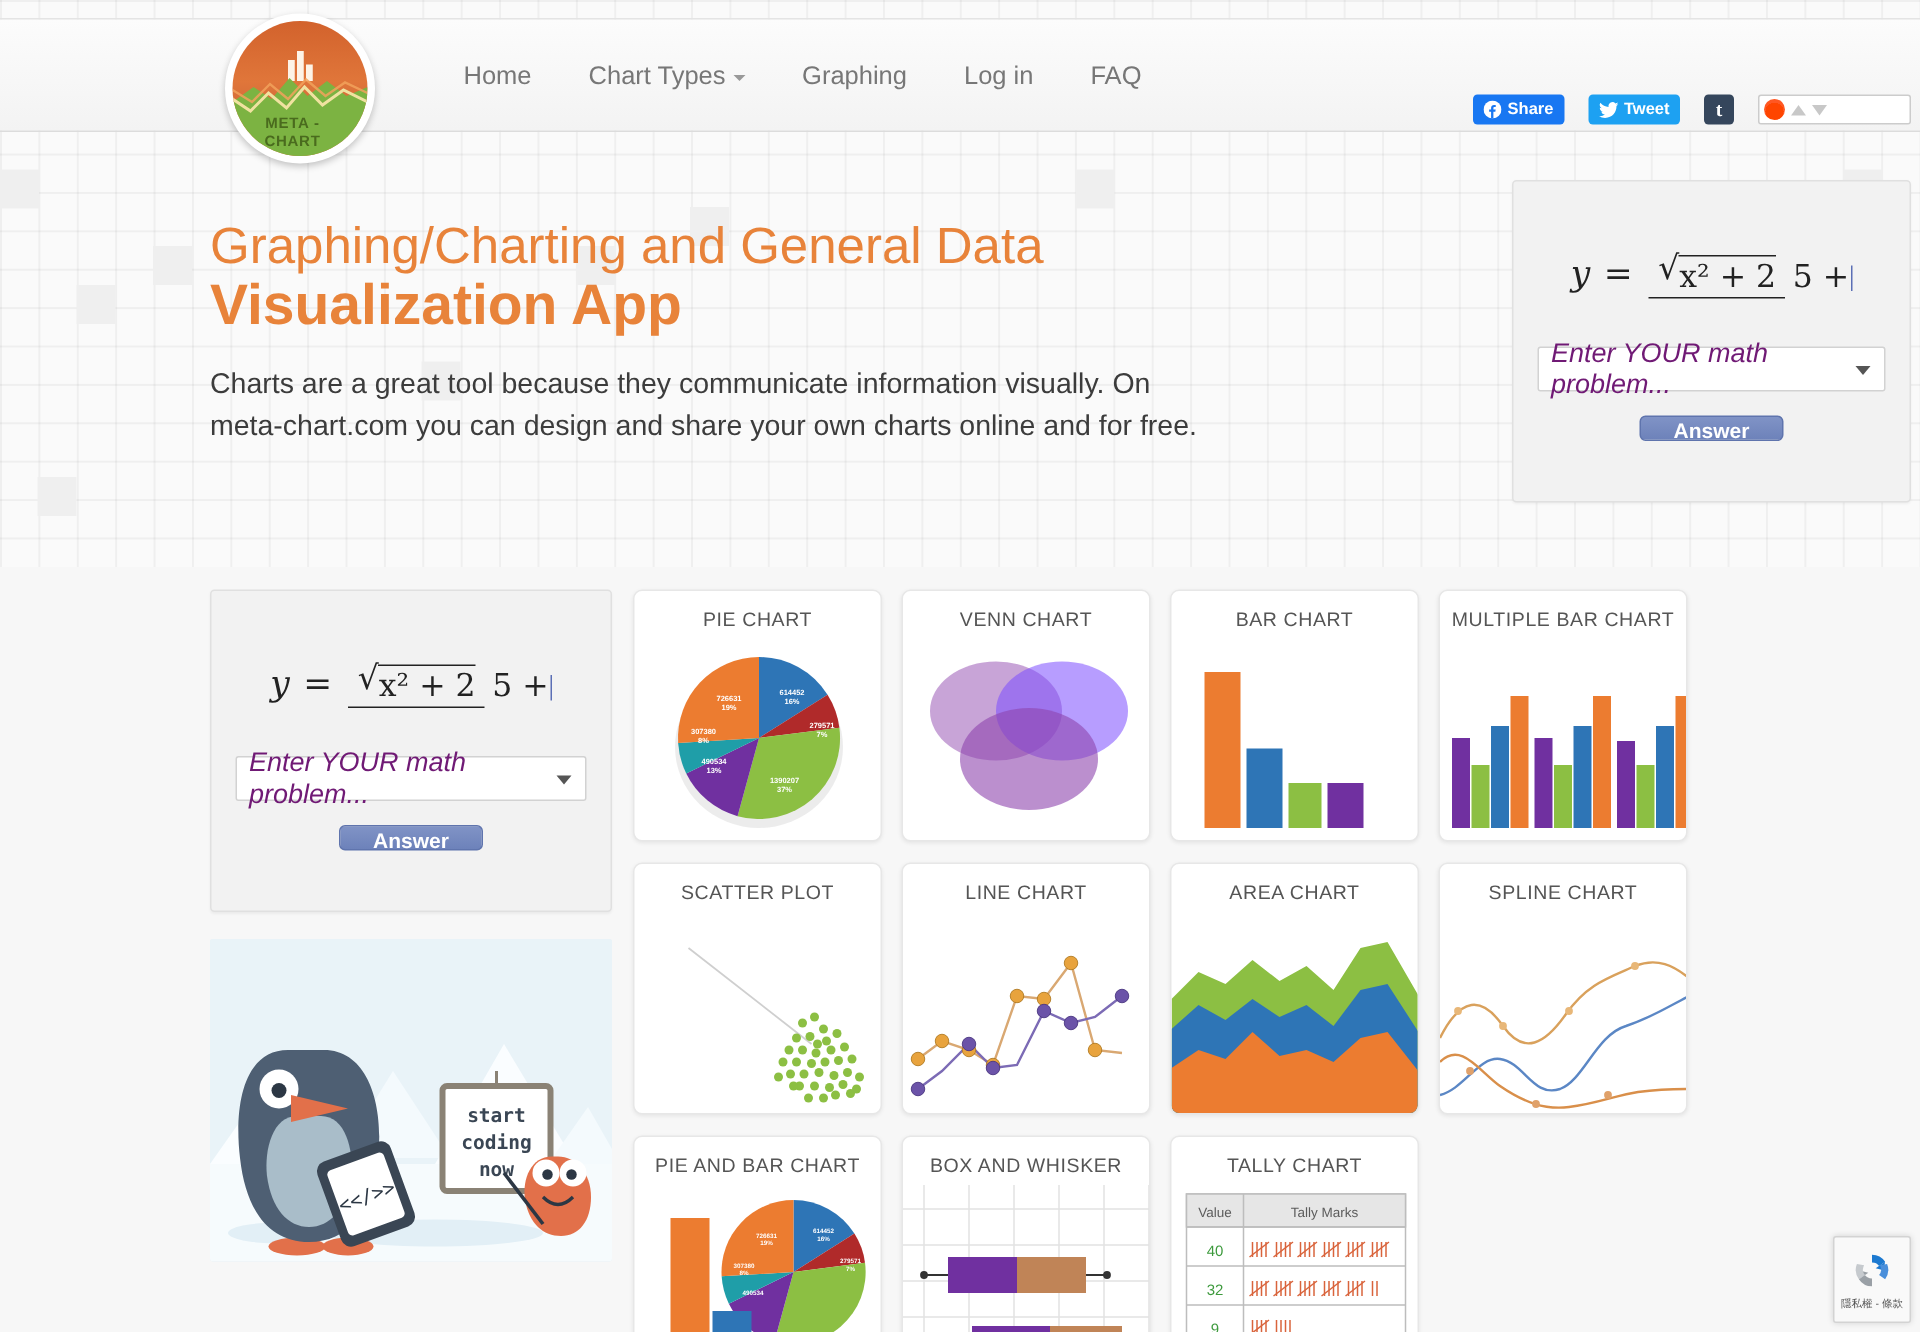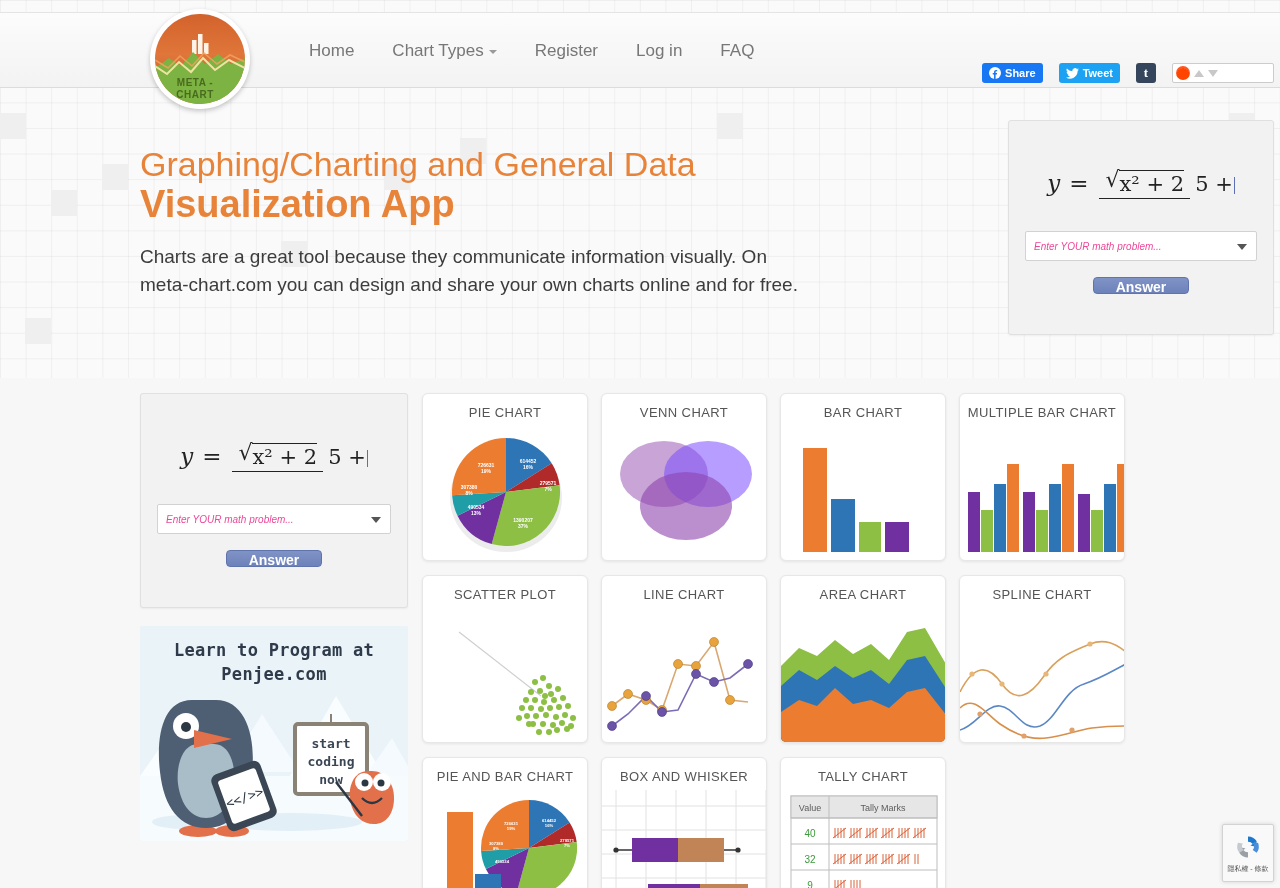--- a/index.html
+++ b/index.html
@@ -101,21 +101,21 @@
   .frac .num{ font-size:21px; padding:0 6px 2px 6px; border-bottom:1.6px solid #222; white-space:nowrap;}
   .frac .den{ font-size:21px; padding-top:3px; }
   .sqrt{ position:relative; display:inline-block; padding-left:14px; }
   .sqrt::before{ content:"\221A"; position:absolute; left:0; top:-3px; font-size:22px; }
   .sqrt .bar{ display:inline-block; border-top:1.4px solid #222; padding-top:1px; }
   .cursor{ display:inline-block; width:1px; height:17px; background:#5b6fb5; vertical-align:-3px; margin-left:1px;}
   .math-input{
     width:100%; height:30px; background:#fff; border:1px solid #d2d2d2; border-radius:2px;
     display:flex; align-items:center; padding:0 8px; position:relative; cursor:text;
   }
-  .math-input span{ font-style:italic; font-size:10px; color:#ec4899; }
+  .math-input span{ font-style:italic; font-size:18px; color:#701a75; }
   .math-input .dd{ position:absolute; right:9px; top:12px; width:0;height:0;
     border-left:5px solid transparent;border-right:5px solid transparent;border-top:6px solid #555;}
   .answer-btn{
     margin:16px auto 0 auto; display:block; width:96px; height:17px;
     background:linear-gradient(to bottom,#8093c6,#6d82ba); border:1px solid #5f74ad; border-radius:4px;
     color:#fff; font-size:14px; font-weight:bold; cursor:pointer;
   }
 
   
   .lower{ position:absolute; left:0; top:378px; width:1280px; height:510px; background:#f7f7f7; z-index:4;}
@@ -185,21 +185,21 @@
       </div>
       <div class="logo-text">
         <span>META -</span><br>
         <span>CHART</span>
       </div>
     </div>
 
     <div class="nav-links">
       <a class="nav-link" href="#"><span>Home</span></a>
       <a class="nav-link" href="#"><span>Chart Types</span><i class="caret"></i></a>
-      <a class="nav-link" href="#"><span>Register</span></a>
+      <a class="nav-link" href="#"><span>Graphing</span></a>
       <a class="nav-link" href="#"><span>Log in</span></a>
       <a class="nav-link" href="#"><span>FAQ</span></a>
     </div>
 
     <div class="social">
       <div class="btn-fb">
         <svg width="12" height="12" viewBox="0 0 24 24">
             <circle cx="12" cy="12" r="12" fill="#fff"></circle>
             <path d="M13.2 24v-9h2.6l.4-3h-3v-1.9c0-.9.3-1.5 1.5-1.5h1.6V6a21 21 0 0 0-2.3-.1c-2.3 0-3.9 1.4-3.9 4V12H7.5v3h2.6v9z" fill="#1877f2"></path>
           </svg>
@@ -301,24 +301,20 @@
           <path d="M191 98 L191 88" stroke="#8a8275" stroke-width="2" fill="none"></path>
 
           <path d="M228 145 C214 145 208 160 210 174 C213 190 222 198 234 198 C246 198 254 188 254 172 C254 156 244 145 232 145 Z" fill="#e2704a"></path>
           <circle cx="224" cy="156" r="9" fill="#fff"></circle>
             <circle cx="242" cy="156" r="9" fill="#fff"></circle>
           <circle cx="225" cy="157" r="3.5" fill="#2c3744"></circle>
             <circle cx="241" cy="157" r="3.5" fill="#2c3744"></circle>
           <path d="M222 172 Q232 182 242 172" stroke="#2c3744" stroke-width="2.2" fill="none"></path>
           <path d="M222 190 L196 156" stroke="#2c3744" stroke-width="2.4" fill="none"></path>
         </svg>
-        <div class="ad-title">
-          <span>Learn to Program at</span><br>
-          <span>Penjee.com</span>
-        </div>
       </div>
     </div>
 
     <div class="cards">
 
       <div class="card">
         <div class="card-title">PIE CHART</div>
         <svg class="card-art" viewBox="0 0 166 136">
           <g transform="translate(83,66)">
             <ellipse cx="0" cy="6" rx="56" ry="54" fill="#c9c9c9" opacity=".35"></ellipse>

